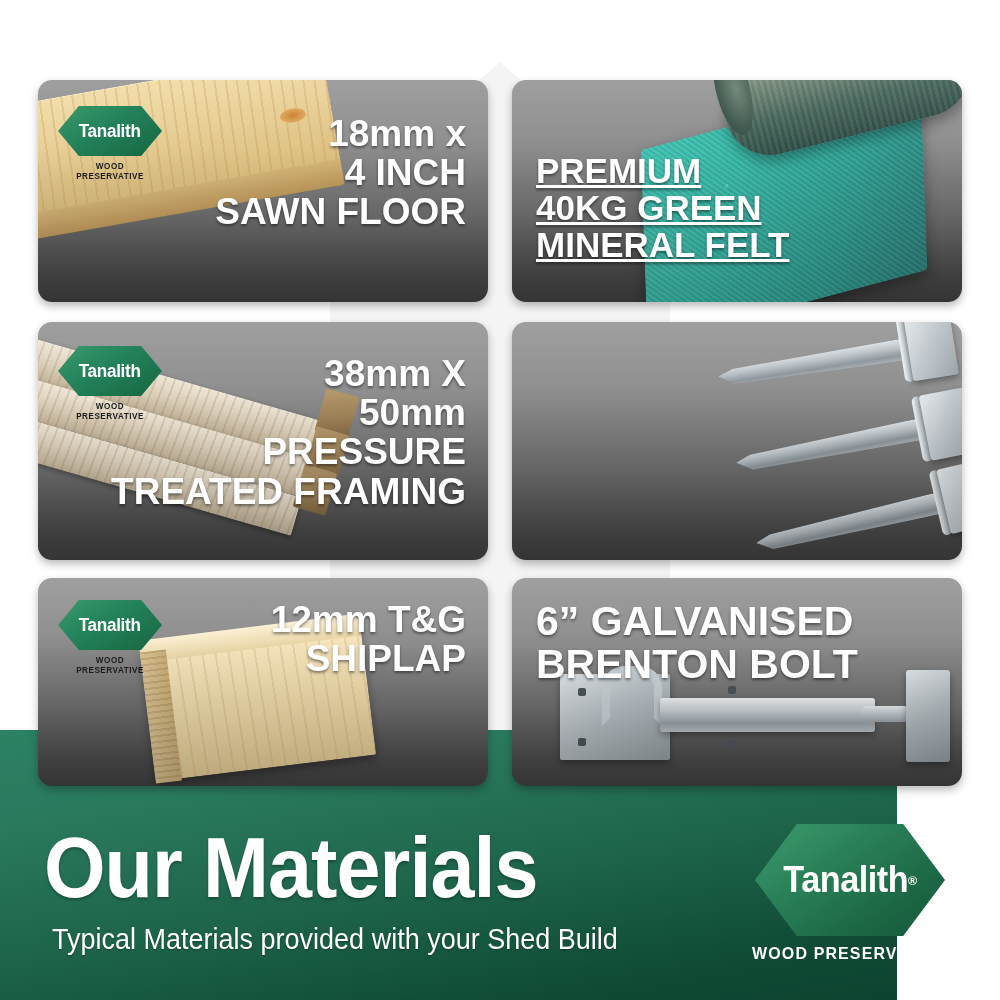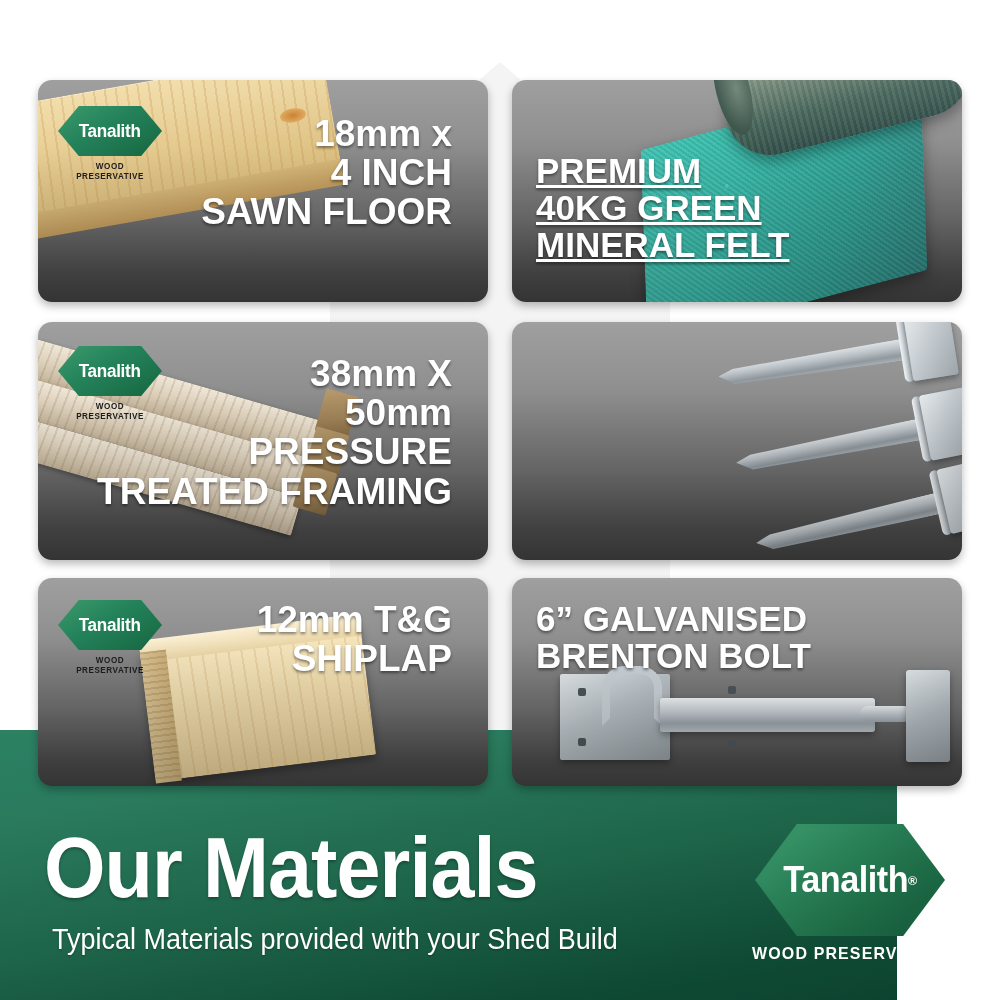--- a/index.html
+++ b/index.html
@@ -104,30 +104,30 @@
 
   .card-text{
     position:absolute;
     color:#ffffff;
     font-weight:bold;
     text-shadow:0 2px 3px rgba(0,0,0,0.45);
     line-height:1.06;
     z-index:5;
     white-space:pre-line;
   }
-  .t-right{right:36px;text-align:right;}
+  .t-right{right:22px;text-align:right;}
   .t-left{left:24px;text-align:left;}
 
   
   #c1 .card-text{top:34px;font-size:37px;}
   #c2 .card-text{top:72px;font-size:35px;text-decoration:underline;}
   #c3 .card-text{top:32px;font-size:37px;}
   #c4 .card-text{top:58px;font-size:37px;}
   #c5 .card-text{top:22px;font-size:37px;}
-  #c6 .card-text{top:22px;font-size:35px;}
+  #c6 .card-text{top:22px;font-size:41px;}
 
   
   .minibadge{position:absolute;z-index:6;width:104px;}
   .minibadge .mh{
     position:relative;width:104px;height:50px;
     background:linear-gradient(150deg,#3c9a6c 0%,#23815a 45%,#16663f 100%);
     clip-path:polygon(20% 0%, 80% 0%, 100% 50%, 80% 100%, 20% 100%, 0% 50%);
     border-radius:4px;
     display:flex;align-items:center;justify-content:center;
   }

